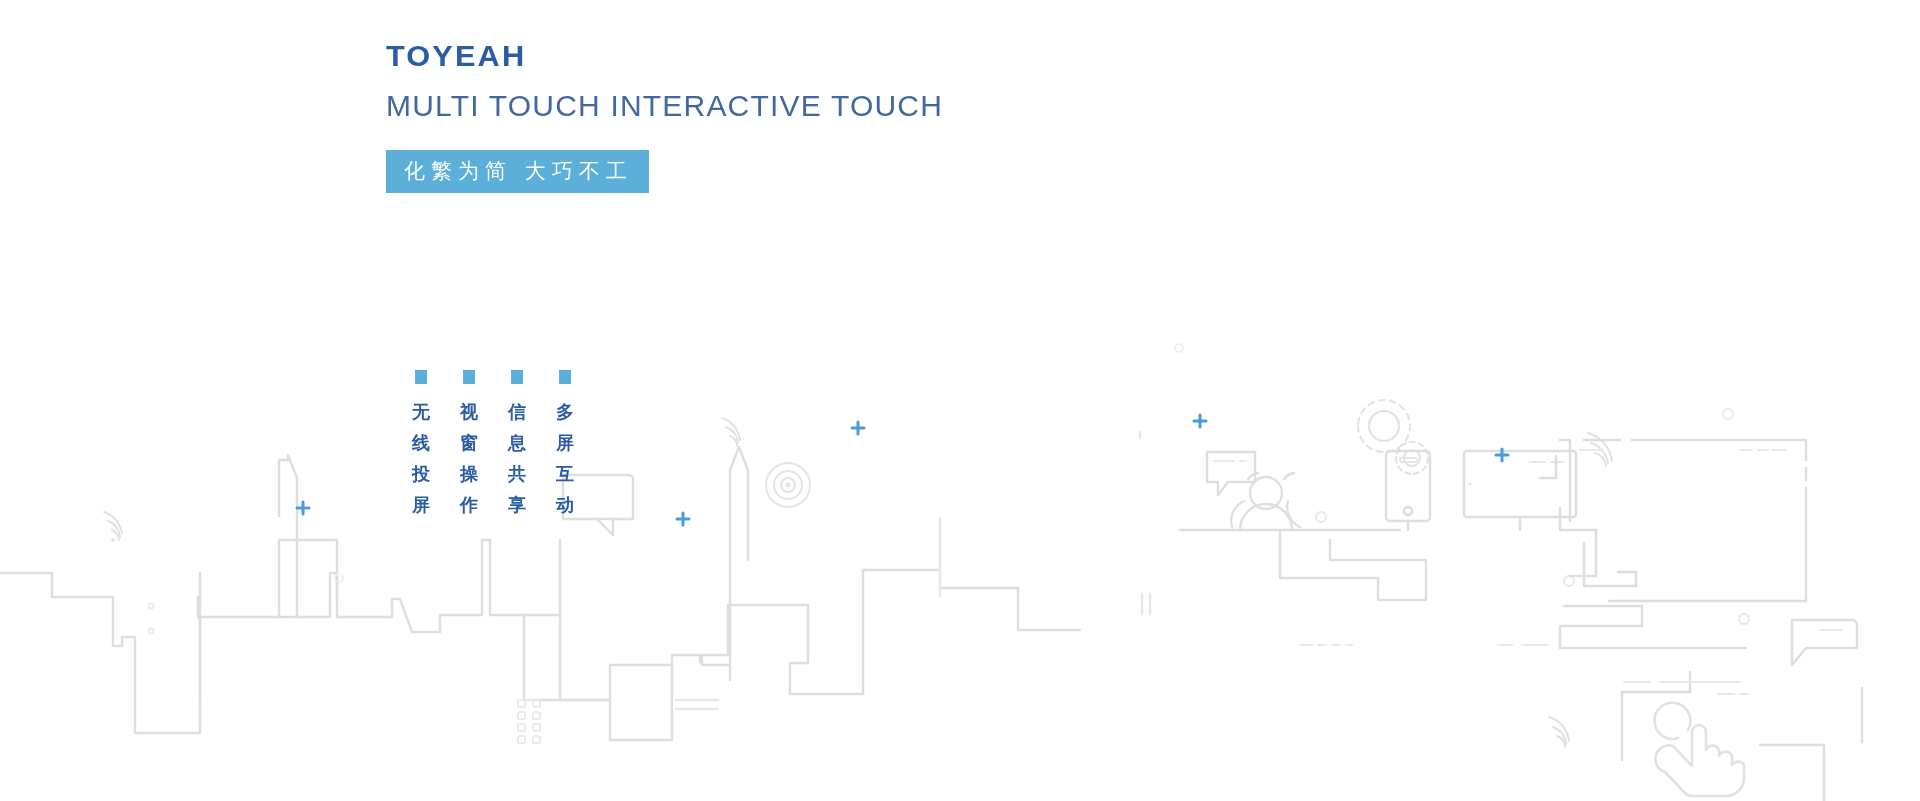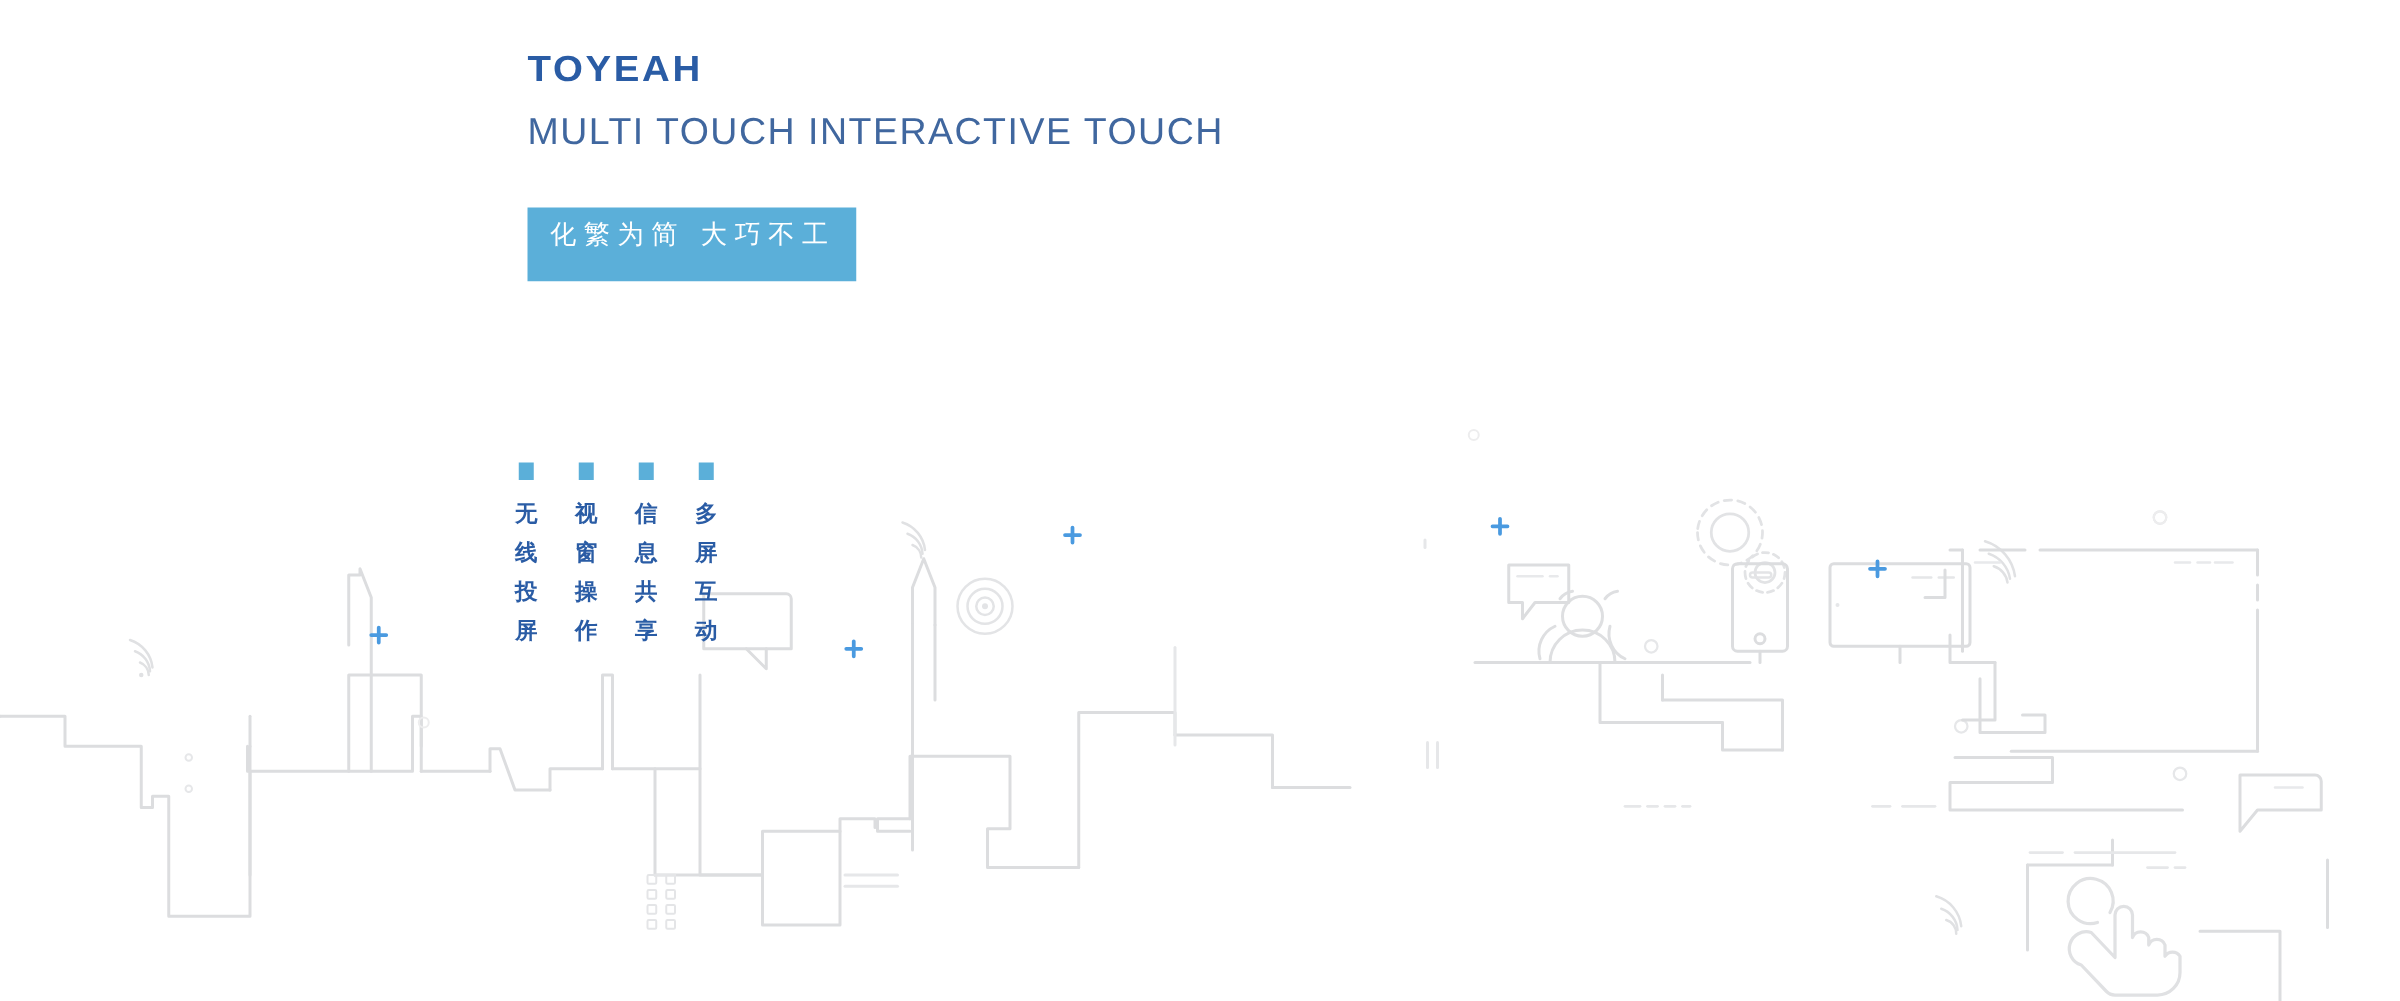--- a/index.html
+++ b/index.html
@@ -9,21 +9,21 @@
     background:#ffffff;
     font-family:"Liberation Sans","DejaVu Sans",sans-serif;
     overflow:hidden;position:relative;
   }
   #stage{position:absolute;left:0;top:0;width:1920px;height:801px;overflow:hidden;background:#fff;}
 
   
   #illus{position:absolute;left:0;top:0;width:1920px;height:801px;z-index:1;}
 
   
-  .text-block{position:absolute;left:420px;top:42px;z-index:5;}
+  .text-block{position:absolute;left:384px;top:42px;z-index:5;}
 
   .brand-logo{
     font-family:"Liberation Sans","DejaVu Sans",sans-serif;
     font-size:29px;font-weight:700;letter-spacing:2.0px;
     color:#2a5ca5;line-height:1;
     transform:scaleX(1.06);transform-origin:left center;
     margin:0 0 18px 2px;
     white-space:nowrap;
   }
 
@@ -42,27 +42,27 @@
     font-size:30px;font-weight:300;
     color:#40679f;
     letter-spacing:1.2px;
     line-height:1.1;
     margin:6px 0 0 2px;
     white-space:nowrap;
   }
 
   .tagline{
     display:inline-block;
-    margin-top:44px;margin-left:2px;
+    margin-top:28px;margin-left:2px;
     background:#5bafd9;
     color:#ffffff;
     font-family:"DejaVu Sans","Liberation Sans",sans-serif;
     font-size:21px;font-weight:400;
     letter-spacing:6px;
-    padding:9px 16px 26px 18px;
+    padding:9px 16px 10px 18px;
     line-height:1.15;
     white-space:nowrap;
   }
 
   
   .features{
     position:absolute;left:410px;top:370px;z-index:5;
     display:flex;gap:26px;
   }
   .feature-col{width:22px;display:flex;flex-direction:column;align-items:center;}

